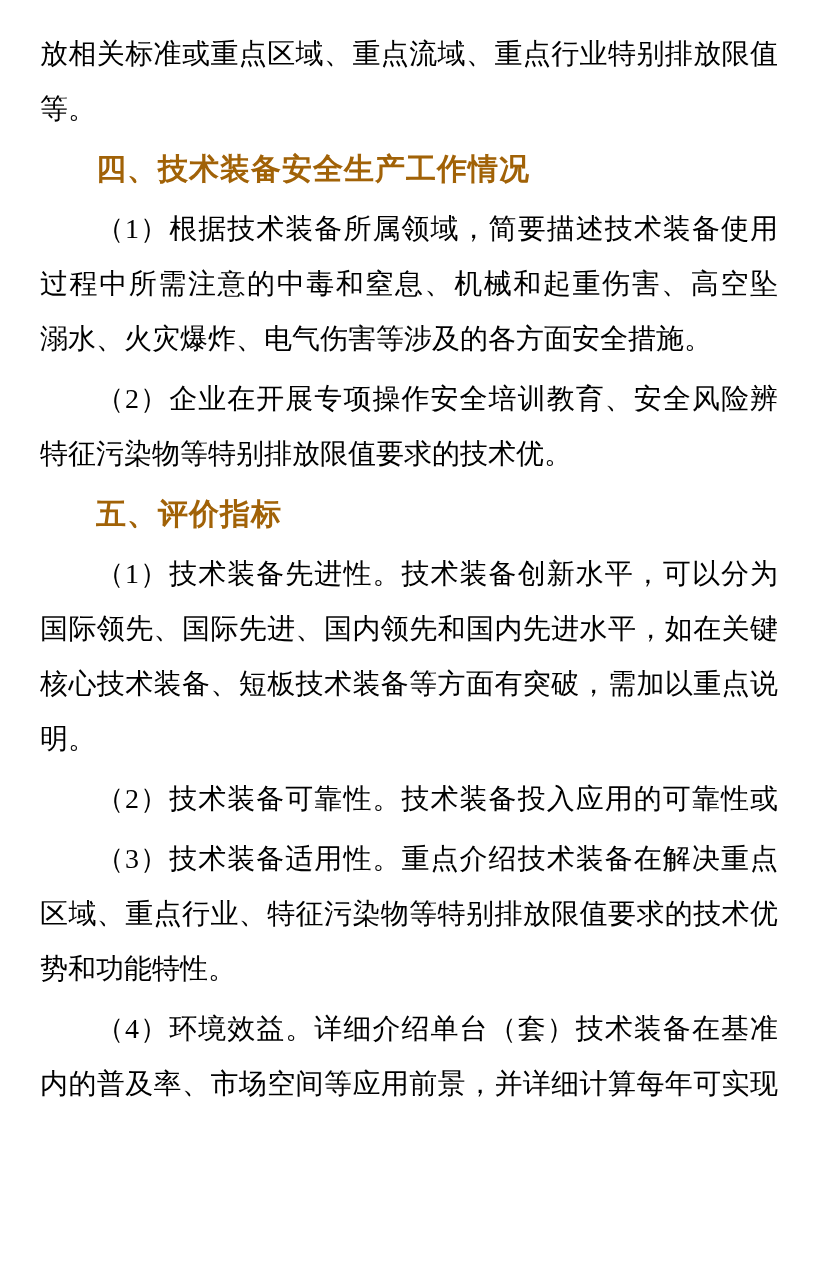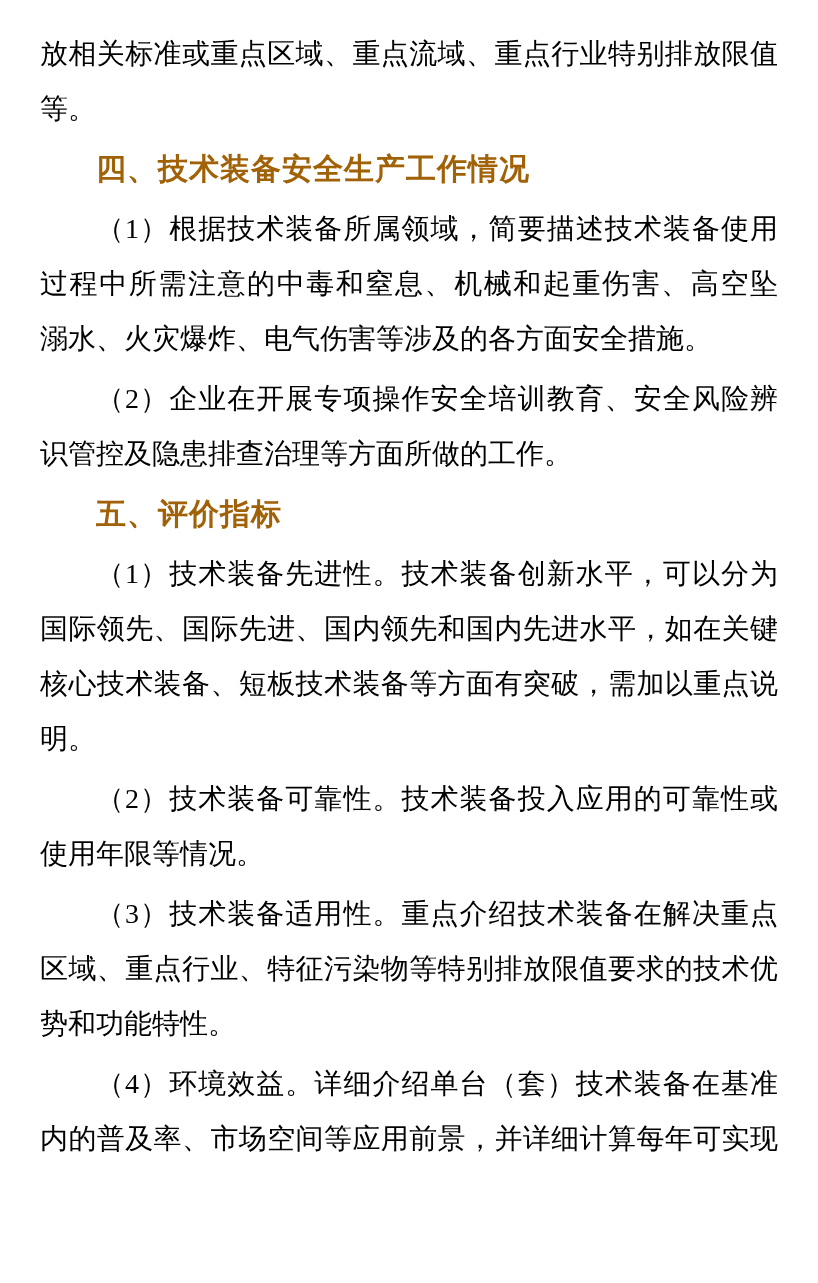--- a/index.html
+++ b/index.html
@@ -60,32 +60,31 @@
         <div class="line">等。</div>
       </div>
       <div class="block heading">四、技术装备安全生产工作情况</div>
       <div class="block paragraph">
         <div class="line fill indent">（1）根据技术装备所属领域，简要描述技术装备使用</div>
         <div class="line fill">过程中所需注意的中毒和窒息、机械和起重伤害、高空坠落、</div>
         <div class="line">溺水、火灾爆炸、电气伤害等涉及的各方面安全措施。</div>
       </div>
       <div class="block paragraph">
         <div class="line fill indent">（2）企业在开展专项操作安全培训教育、安全风险辨</div>
-        <div class="line">识管控及隐患排查治理等方面所做的工作。</div>
+        <div class="line">特征污染物等特别排放限值要求的技术优。</div>
       </div>
       <div class="block heading">五、评价指标</div>
       <div class="block paragraph">
         <div class="line fill indent">（1）技术装备先进性。技术装备创新水平，可以分为</div>
         <div class="line fill">国际领先、国际先进、国内领先和国内先进水平，如在关键</div>
         <div class="line fill">核心技术装备、短板技术装备等方面有突破，需加以重点说</div>
         <div class="line">明。</div>
       </div>
       <div class="block paragraph">
         <div class="line fill indent">（2）技术装备可靠性。技术装备投入应用的可靠性或</div>
-        <div class="line">使用年限等情况。</div>
       </div>
       <div class="block paragraph">
         <div class="line fill indent">（3）技术装备适用性。重点介绍技术装备在解决重点</div>
         <div class="line fill">区域、重点行业、特征污染物等特别排放限值要求的技术优</div>
         <div class="line">势和功能特性。</div>
       </div>
       <div class="block paragraph">
         <div class="line fill indent">（4）环境效益。详细介绍单台（套）技术装备在基准</div>
         <div class="line fill">内的普及率、市场空间等应用前景，并详细计算每年可实现</div>
       </div>

